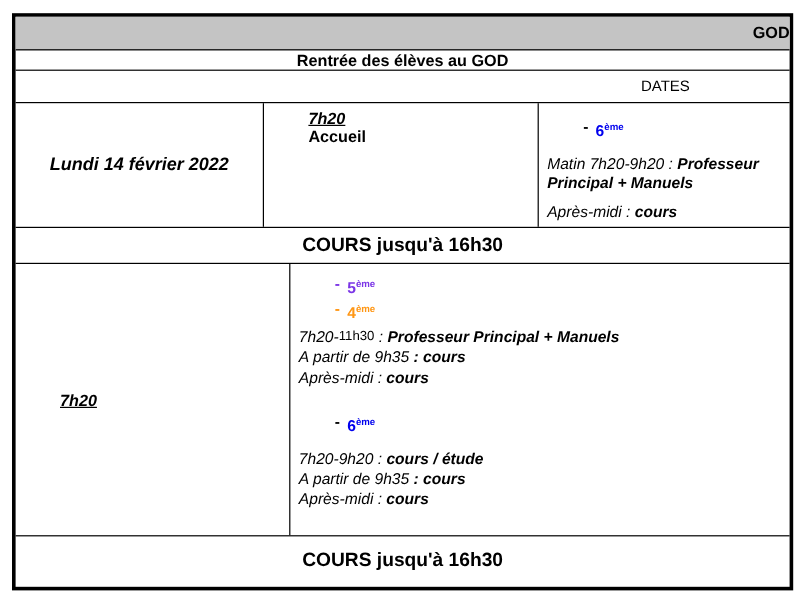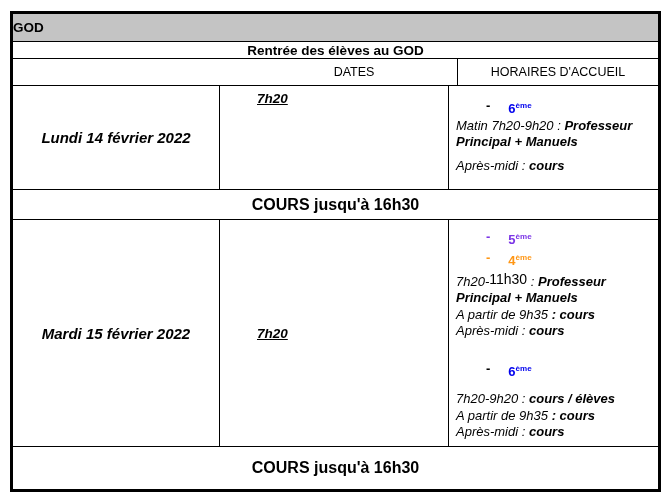--- a/index.html
+++ b/index.html
@@ -13,21 +13,21 @@
     border: 3px solid var(--border, #000);
     display: flex; flex-direction: column;
     background: #fff;
   }
 
   .row { border-bottom: 1.5px solid var(--border, #000); display: flex; }
   .row:last-child { border-bottom: none; }
 
   .title-row {
     height: 28px; background: var(--title-bg, #c4c4c4);
-    align-items: center; justify-content: flex-start;
+    align-items: center; justify-content: flex-end;
     font-weight: bold; font-size: 13.5px;
   }
   .subtitle-row {
     height: 17px; align-items: center; justify-content: center;
     font-weight: bold; font-size: 13.5px;
   }
   .cols-row { height: 27px; font-size: 12.5px; justify-content: flex-end; }
   .cols-row .cell { align-items: center; justify-content: center; display: flex; }
 
   .cell { border-right: 1.5px solid var(--border, #000); }
@@ -47,33 +47,33 @@
   .hor-cell { padding: 5px 8px; font-size: 13.5px; margin-left: 29px; }
   .hor-cell.vcenter { display: flex; flex-direction: column; justify-content: center; }
   .time-line { font-weight: bold; font-style: italic; text-decoration: underline; }
   .welcome-line { font-weight: bold; max-width: 172px; }
   .hor-cell.vcenter .welcome-line { margin-top: 12px; }
 
   .cls-cell { padding: 4px 6px 4px 7px; font-size: 13px; line-height: 16.5px; }
 
   .bullet { display: flex; font-weight: bold; font-size: 13px; }
   .bullet .dash { margin-left: 30px; }
-  .bullet .cname { margin-left: 18px; text-align: center; }
+  .bullet .cname { margin-left: 6px; text-align: center; }
   .bullet sup, .cname sup { font-size: 0.62em; vertical-align: super; font-weight: bold; }
   .blue   { color: var(--class-6e, #0000ee); }
   .purple { color: var(--class-5e, #7b35e6); }
   .orange { color: var(--class-4e, #ff9614); }
   .dash-black { color: #000; }
 
   .iline { font-style: italic; }
   .iline b { font-style: italic; }
-  .raised-time { font-style: normal; font-size: 14px; position: relative; top: -1.5px; text-align: right; }
+  .raised-time { font-style: normal; font-size: 11px; position: relative; top: -1.5px; text-align: right; }
 
   .r1-bullet { margin-top: 8px; }
-  .r1-line1 { }
+  .r1-line1 { margin-top: 11px; }
   .r1-line2 { margin-top: 7px; }
 
   .r2-bullet1 { margin-top: 5px; }
   .r2-bullet2 { margin-top: 1px; }
   .r2-line1 { margin-top: 3px; }
   .r2-bullet3 { margin-top: 21px; }
   .r2-g2line1 { margin-top: 11px; }
 
   .banner-row {
     height: 30px; align-items: center; justify-content: center;
@@ -89,65 +89,64 @@
   <div class="row title-row">
     <span>GOD</span>
   </div>
 
   <div class="row subtitle-row">
     <span>Rentrée des élèves au GOD</span>
   </div>
 
   <div class="row cols-row">
     <div class="cell c1">DATES</div>
-    <div class="cell c2">HORAIRES D'ACCUEIL</div>
   </div>
 
   <div class="row body-row1">
     <div class="cell c1 date-cell">Lundi 14 février 2022</div>
     <div class="cell c2 hor-cell">
       <p class="time-line">7h20</p>
+      <p class="welcome-line">Accueil</p>
     </div>
     <div class="cell c3 cls-cell">
       <div class="bullet r1-bullet">
         <span class="dash dash-black">-</span>
         <span class="cname blue"><span>6</span><sup>ème</sup></span>
       </div>
       <p class="iline r1-line1"><span>Matin 7h20-9h20 : </span><b>Professeur Principal + Manuels</b></p>
       <p class="iline r1-line2"><span>Après-midi : </span><b>cours</b></p>
     </div>
   </div>
 
   <div class="row banner-row">
     <span>COURS jusqu'à 16h30</span>
   </div>
 
   <div class="row body-row2">
-    <div class="cell c1 date-cell">Mardi 15 février 2022</div>
     <div class="cell c2 hor-cell vcenter">
       <p class="time-line">7h20</p>
     </div>
     <div class="cell c3 cls-cell">
       <div class="bullet r2-bullet1">
         <span class="dash purple">-</span>
         <span class="cname purple"><span>5</span><sup>ème</sup></span>
       </div>
       <div class="bullet r2-bullet2">
         <span class="dash orange">-</span>
         <span class="cname orange"><span>4</span><sup>ème</sup></span>
       </div>
       <p class="iline r2-line1"><span>7h20-</span><span class="raised-time">11h30</span><span> : </span><b>Professeur Principal + Manuels</b></p>
       <p class="iline"><span>A partir de 9h35 </span><b>: cours</b></p>
       <p class="iline"><span>Après-midi : </span><b>cours</b></p>
 
       <div class="bullet r2-bullet3">
         <span class="dash dash-black">-</span>
         <span class="cname blue"><span>6</span><sup>ème</sup></span>
       </div>
-      <p class="iline r2-g2line1"><span>7h20-9h20 : </span><b>cours / élèves</b></p>
+      <p class="iline r2-g2line1"><span>7h20-9h20 : </span><b>cours / étude</b></p>
       <p class="iline"><span>A partir de 9h35 </span><b>: cours</b></p>
       <p class="iline"><span>Après-midi : </span><b>cours</b></p>
     </div>
   </div>
 
   <div class="row banner-row last">
     <span>COURS jusqu'à 16h30</span>
   </div>
 
 </div>

